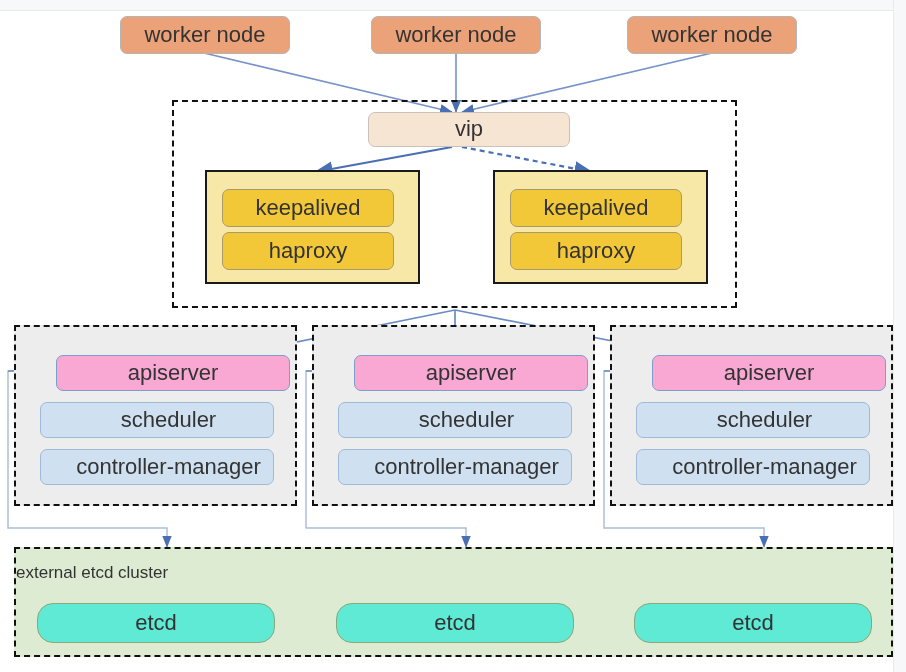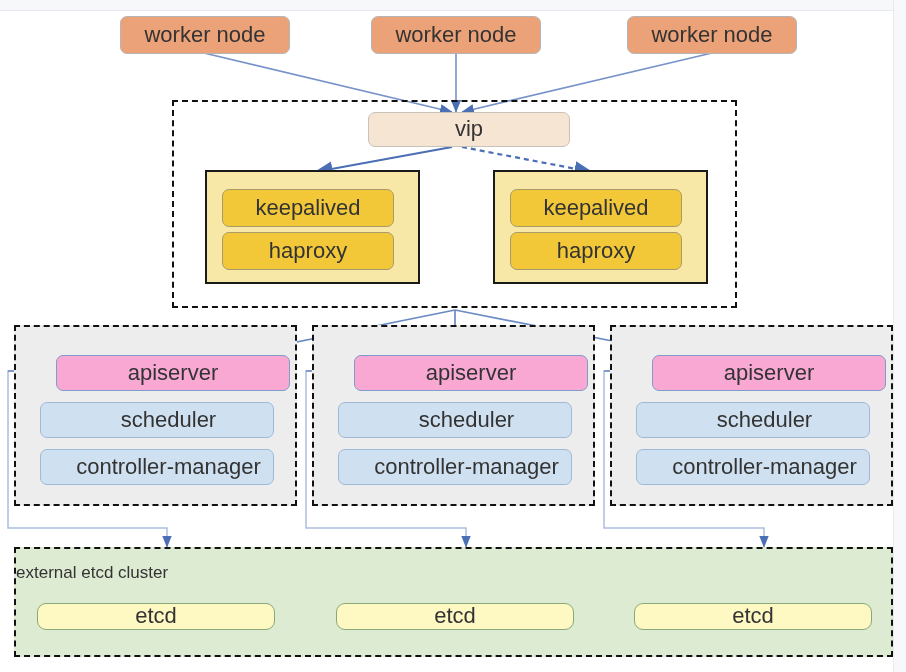--- a/index.html
+++ b/index.html
@@ -61,21 +61,21 @@
   }
   .etcdBox{
     position:absolute;box-sizing:border-box;
     border:2px dashed #111111;background:#DEEBD3;
   }
   .etcdTitle{
     position:absolute;width:100%;
     color:#333;font-size:17px;
   }
   .etcdItem{
-    background:#fef9c3;border:1px solid #8aa878;border-radius:9px;height:27px;
+    background:#5eead4;border:1px solid #8aa878;border-radius:16px;height:40px;
   }
 </style>
 </head>
 <body>
 
 <div id="canvas">
 
   <div id="topband"></div>
   <div id="rightgutter"></div>
 

